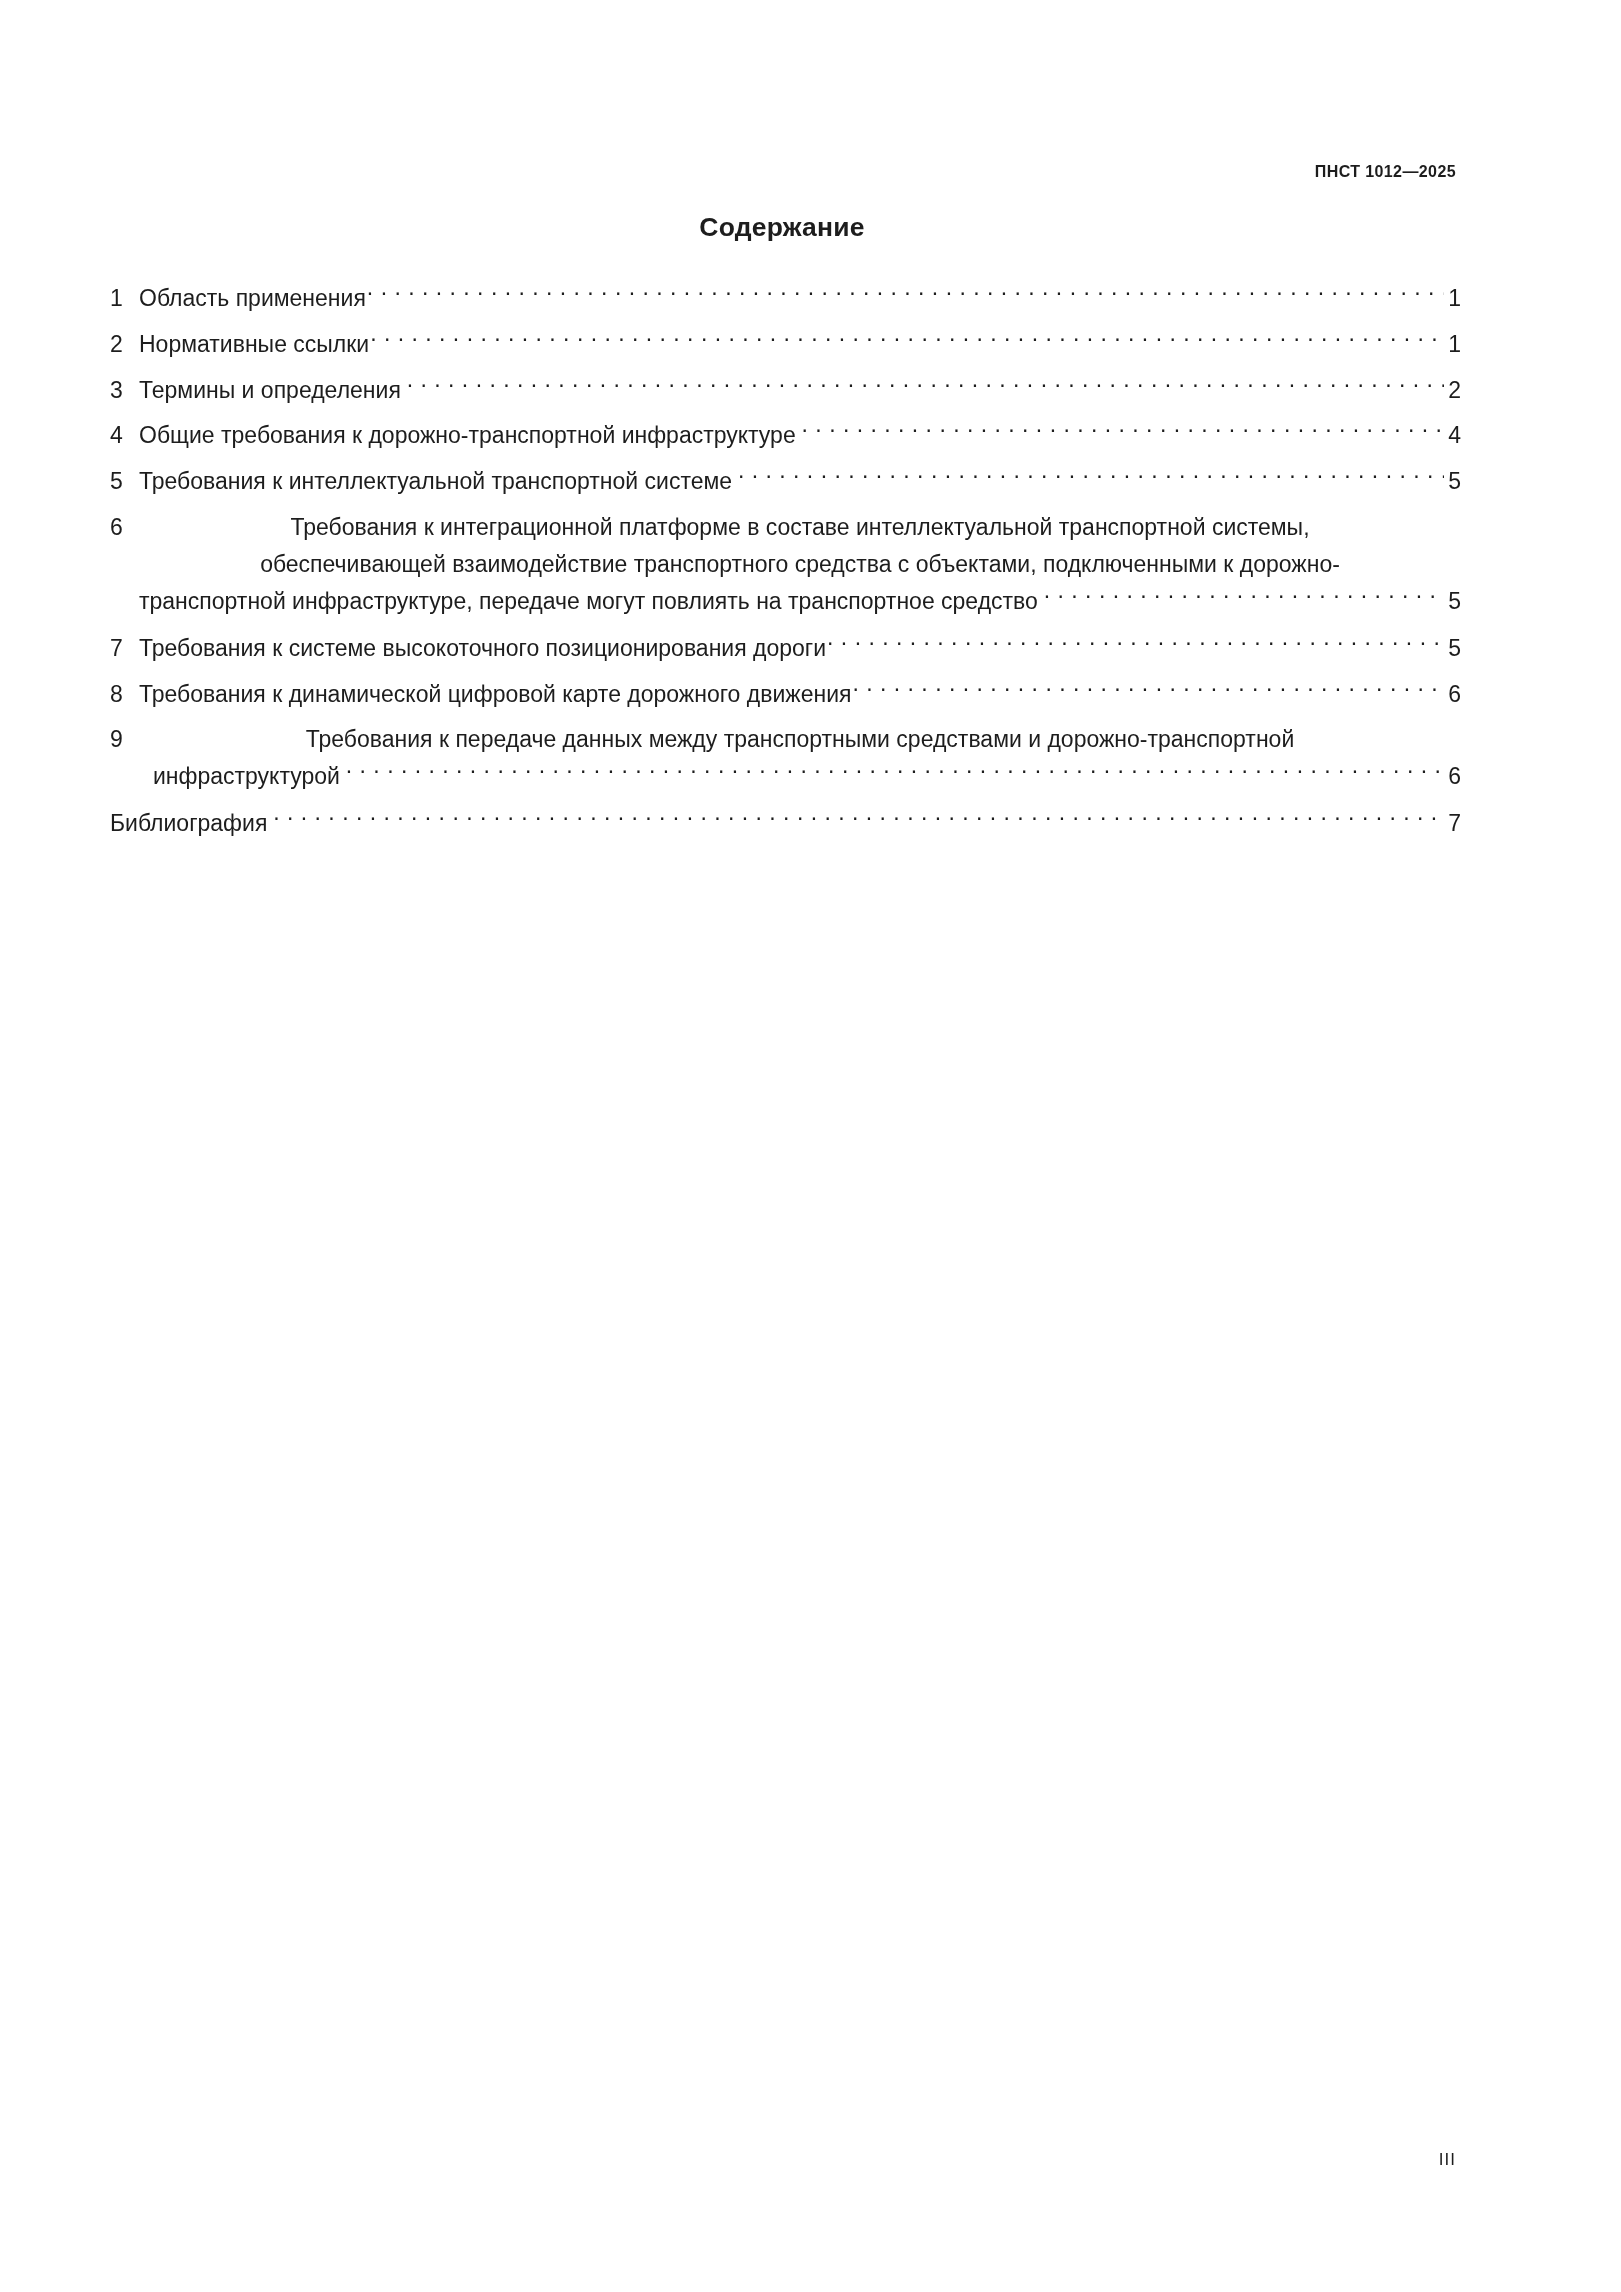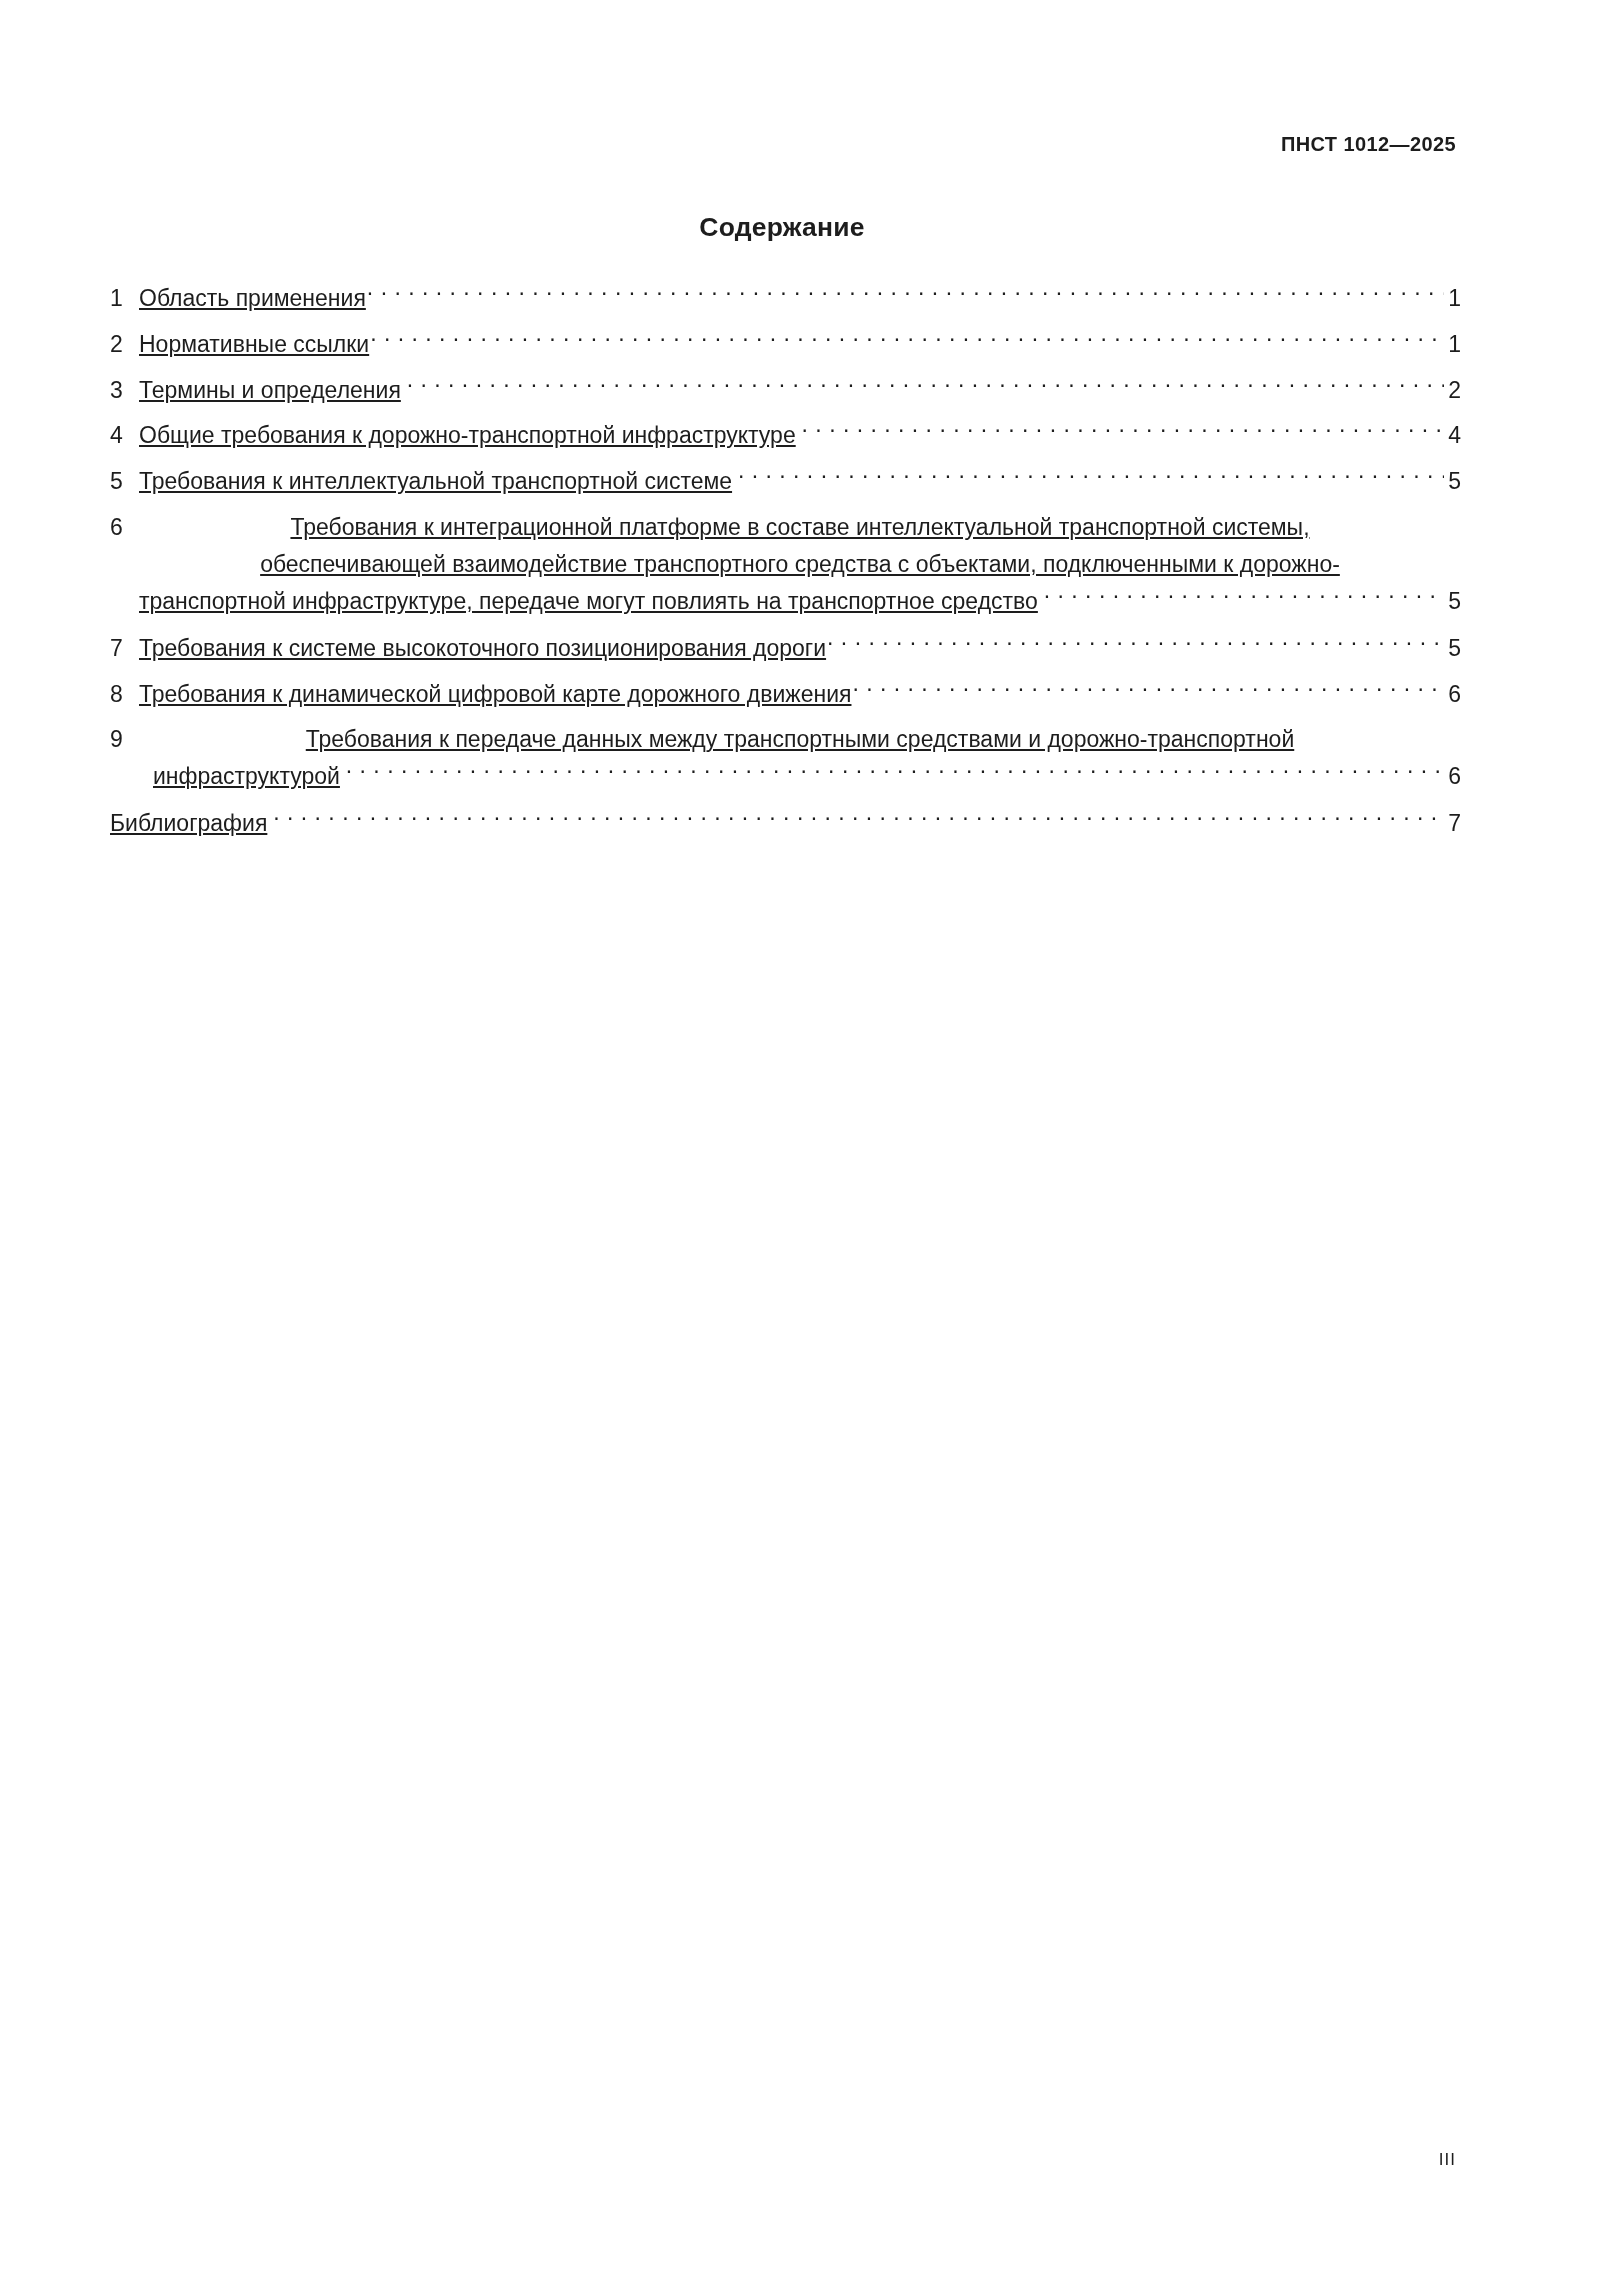--- a/index.html
+++ b/index.html
@@ -16,23 +16,23 @@
     width: 1621px;
     height: 2293px;
     background: #ffffff;
     overflow: hidden;
     box-sizing: border-box;
   }
 
   
   .doc-header {
     position: absolute;
-    top: 133px;
+    top: 163px;
     right: 165px;
-    font-size: 20px;
+    font-size: 16px;
     font-weight: bold;
     letter-spacing: 0.4px;
     white-space: nowrap;
     margin-left: 32px;
   }
 
   
   .toc-title {
     position: absolute;
     top: 212px;
@@ -73,21 +73,20 @@
     width: 29px;
     text-align: left;
   }
   
   .toc-num.spacer { visibility: hidden; }
   .toc-num.spacer-wide { visibility: hidden; width: 43px; }
 
   .toc-text {
     flex: 0 0 auto;
     white-space: nowrap;
-    text-decoration: underline;
   }
   
   .toc-text.flow {
     flex: 1 1 auto;
     white-space: nowrap;
     text-align: center;
   }
 
   .leader {
     flex: 1 1 auto;

